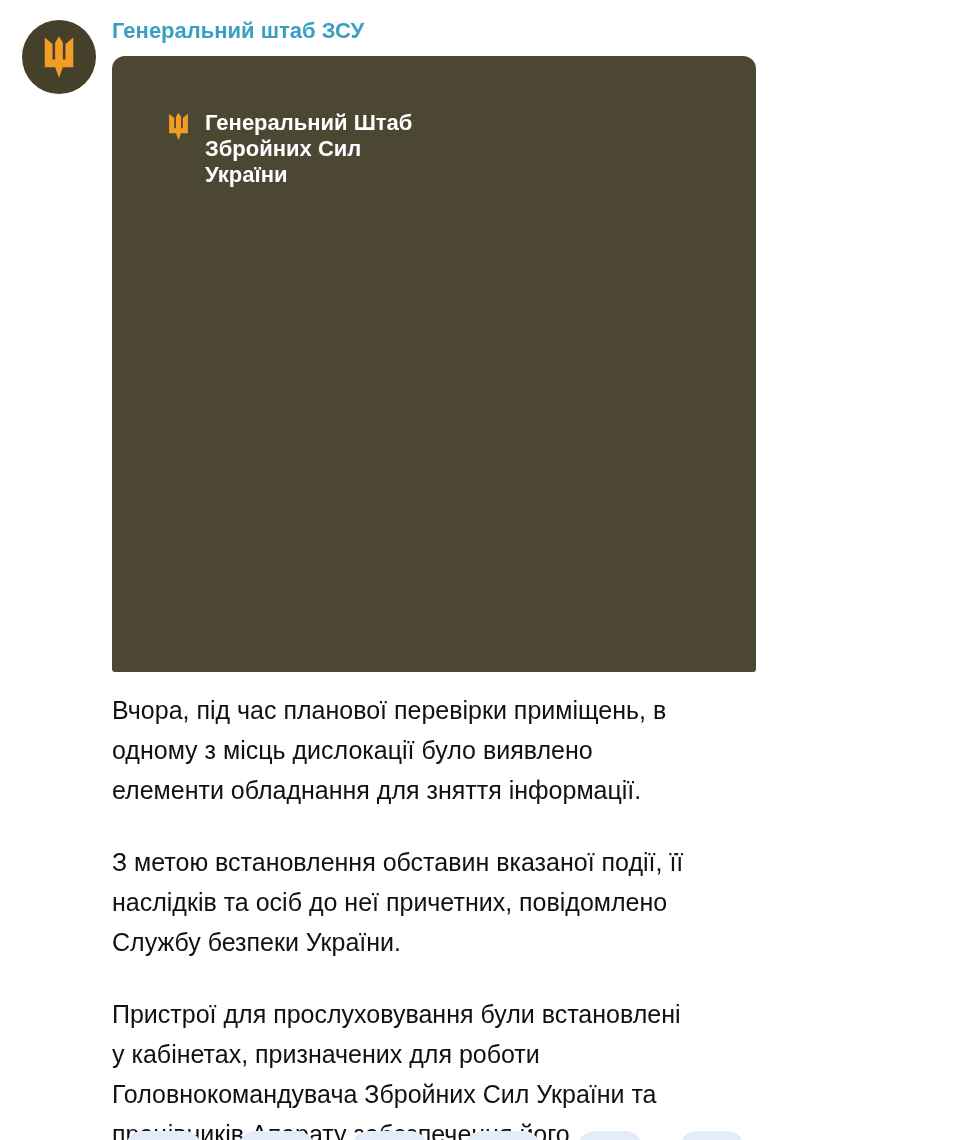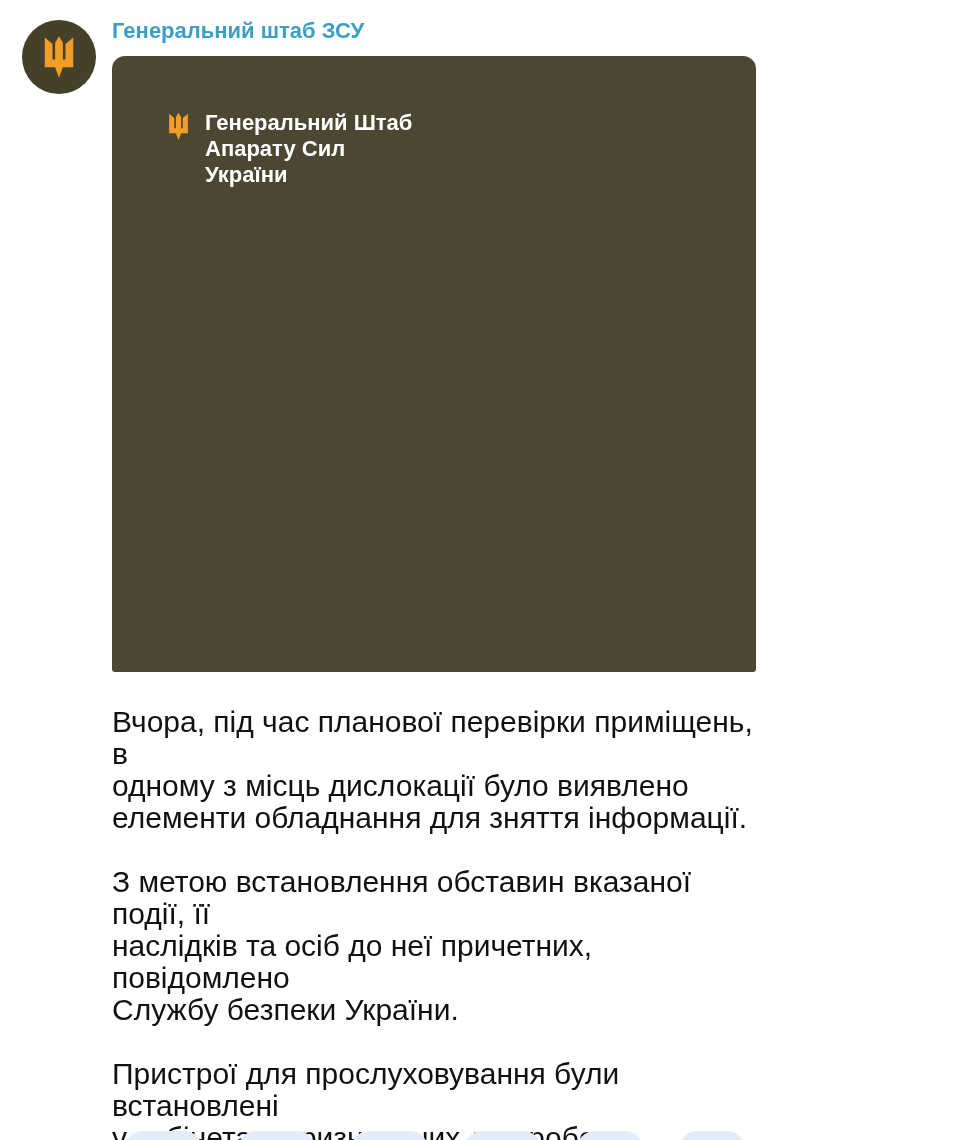--- a/index.html
+++ b/index.html
@@ -91,23 +91,23 @@
 
   
   .message {
     position: absolute;
     left: 112px;
     top: 690px;
     width: 652px;
     color: var(--body-text, #111111);
   }
   .message p {
-    margin: 16px 0 32px 0;
-    font-size: 30px;
-    line-height: 32px;
+    margin: 0 0 32px 0;
+    font-size: 25px;
+    line-height: 40px;
     white-space: pre-line;
   }
 
   
   .reactions {
     position: absolute;
     left: 125px;
     top: 1131px;
     display: flex;
     gap: 36px;
@@ -141,21 +141,21 @@
   <div class="card">
     <div class="card-header">
       <svg viewBox="0 0 26 34" aria-hidden="true">
         <path fill="currentColor" d="M2 2 L8 7 L8 19 L2 19 Z
                                      M24 2 L18 7 L18 19 L24 19 Z
                                      M10 6 L13 1 L16 6 L16 19 L10 19 Z
                                      M2 19 L24 19 L24 25 L2 25 Z
                                      M10 25 L16 25 L13 33 Z"></path>
       </svg>
       <div class="org-name">Генеральний Штаб
-Апарату Сил
+Збройних Сил
 України</div>
     </div>
   </div>
 
   <div class="message">
     <p>Вчора, під час планової перевірки приміщень, в
 одному з місць дислокації було виявлено
 елементи обладнання для зняття інформації.</p>
     <p>З метою встановлення обставин вказаної події, її
 наслідків та осіб до неї причетних, повідомлено

